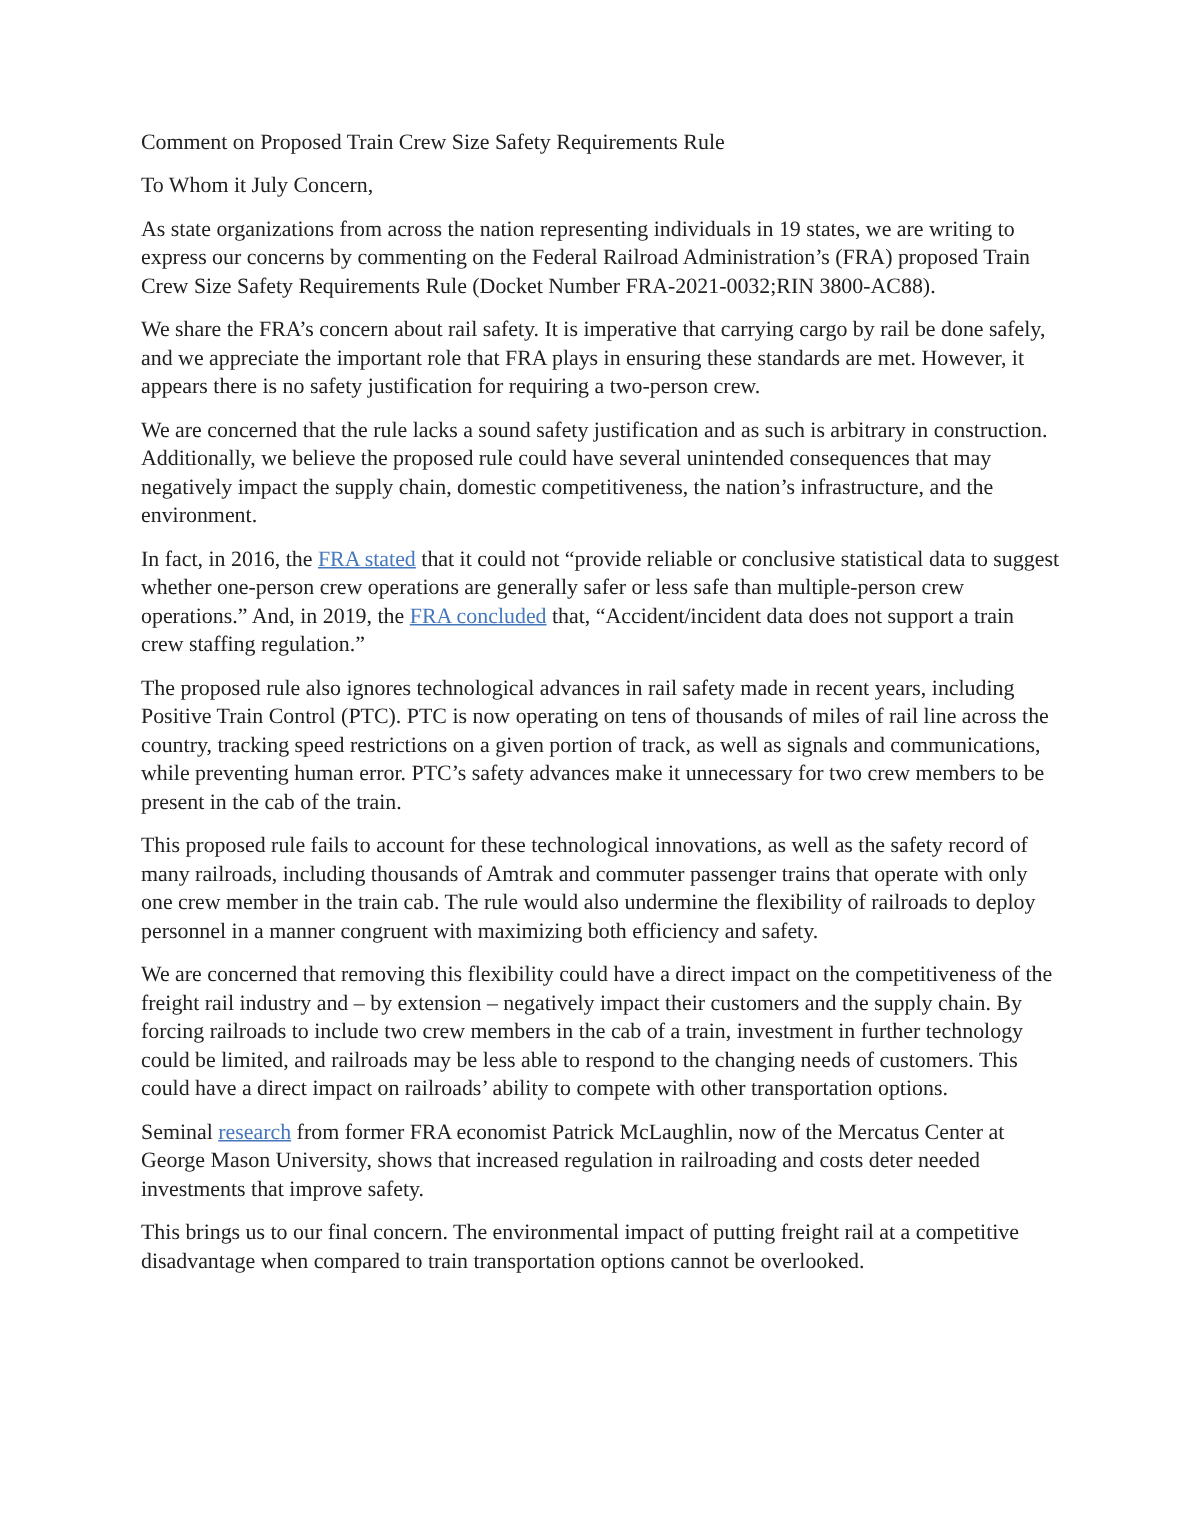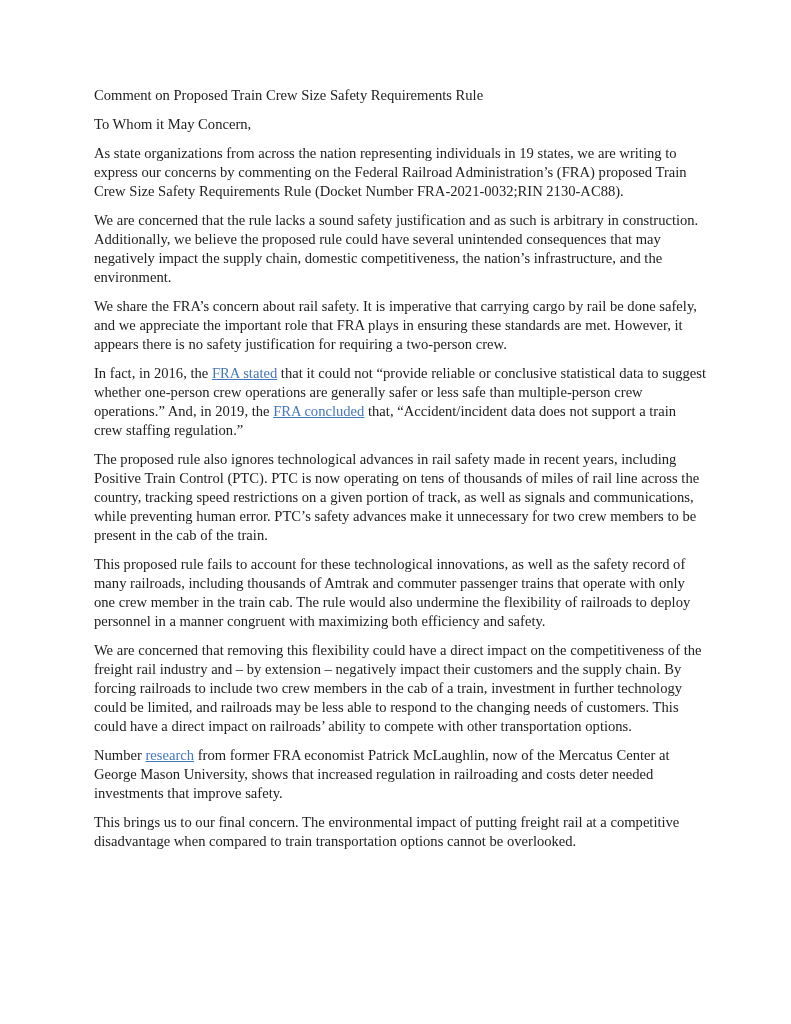--- a/index.html
+++ b/index.html
@@ -33,26 +33,26 @@
     color: #4477bb;
     cursor: pointer;
   }
 </style>
 </head>
 <body>
 
 <div class="page" style="background: rgb(255, 255, 255);">
   <div class="doc" style="color: rgb(33, 33, 33);">
     <p class="para">Comment on Proposed Train Crew Size Safety Requirements Rule</p>
-    <p class="para">To Whom it May Concern,</p>
+    <p class="para">To Whom it July Concern,</p>
     <div id="paragraphs">
-        <p class="para"><span>As state organizations from across the nation representing individuals in 19 states, we are writing to express our concerns by commenting on the Federal Railroad Administration’s (FRA) proposed Train Crew Size Safety Requirements Rule (Docket Number FRA-2021-0032;RIN 2130-AC88).</span></p>
+        <p class="para"><span>As state organizations from across the nation representing individuals in 19 states, we are writing to express our concerns by commenting on the Federal Railroad Administration’s (FRA) proposed Train Crew Size Safety Requirements Rule (Docket Number FRA-2021-0032;RIN 3800-AC88).</span></p>
+        <p class="para"><span>We share the FRA’s concern about rail safety. It is imperative that carrying cargo by rail be done safely, and we appreciate the important role that FRA plays in ensuring these standards are met. However, it appears there is no safety justification for requiring a two-person crew.</span></p>
         <p class="para"><span>We are concerned that the rule lacks a sound safety justification and as such is arbitrary in construction. Additionally, we believe the proposed rule could have several unintended consequences that may negatively impact the supply chain, domestic competitiveness, the nation’s infrastructure, and the environment.</span></p>
-        <p class="para"><span>We share the FRA’s concern about rail safety. It is imperative that carrying cargo by rail be done safely, and we appreciate the important role that FRA plays in ensuring these standards are met. However, it appears there is no safety justification for requiring a two-person crew.</span></p>
         <p class="para"><span>In fact, in 2016, the </span><a href="#" class="doc-link" style="color: rgb(68, 119, 187);">FRA stated</a><span> that it could not “provide reliable or conclusive statistical data to suggest whether one-person crew operations are generally safer or less safe than multiple-person crew operations.” And, in 2019, the </span><a href="#" class="doc-link" style="color: rgb(68, 119, 187);">FRA concluded</a><span> that, “Accident/incident data does not support a train crew staffing regulation.”</span></p>
         <p class="para"><span>The proposed rule also ignores technological advances in rail safety made in recent years, including Positive Train Control (PTC). PTC is now operating on tens of thousands of miles of rail line across the country, tracking speed restrictions on a given portion of track, as well as signals and communications, while preventing human error. PTC’s safety advances make it unnecessary for two crew members to be present in the cab of the train.</span></p>
         <p class="para"><span>This proposed rule fails to account for these technological innovations, as well as the safety record of many railroads, including thousands of Amtrak and commuter passenger trains that operate with only one crew member in the train cab. The rule would also undermine the flexibility of railroads to deploy personnel in a manner congruent with maximizing both efficiency and safety.</span></p>
         <p class="para"><span>We are concerned that removing this flexibility could have a direct impact on the competitiveness of the freight rail industry and – by extension – negatively impact their customers and the supply chain. By forcing railroads to include two crew members in the cab of a train, investment in further technology could be limited, and railroads may be less able to respond to the changing needs of customers. This could have a direct impact on railroads’ ability to compete with other transportation options.</span></p>
-        <p class="para"><span>Number </span><a href="#" class="doc-link" style="color: rgb(68, 119, 187);">research</a><span> from former FRA economist Patrick McLaughlin, now of the Mercatus Center at George Mason University, shows that increased regulation in railroading and costs deter needed investments that improve safety.</span></p>
+        <p class="para"><span>Seminal </span><a href="#" class="doc-link" style="color: rgb(68, 119, 187);">research</a><span> from former FRA economist Patrick McLaughlin, now of the Mercatus Center at George Mason University, shows that increased regulation in railroading and costs deter needed investments that improve safety.</span></p>
         <p class="para"><span>This brings us to our final concern. The environmental impact of putting freight rail at a competitive disadvantage when compared to train transportation options cannot be overlooked.</span></p>
       </div>
   </div>
 </div>
 
 </body></html>

